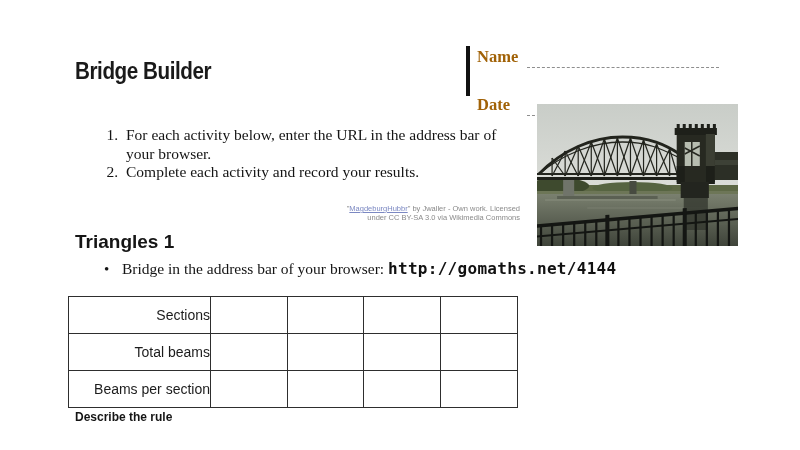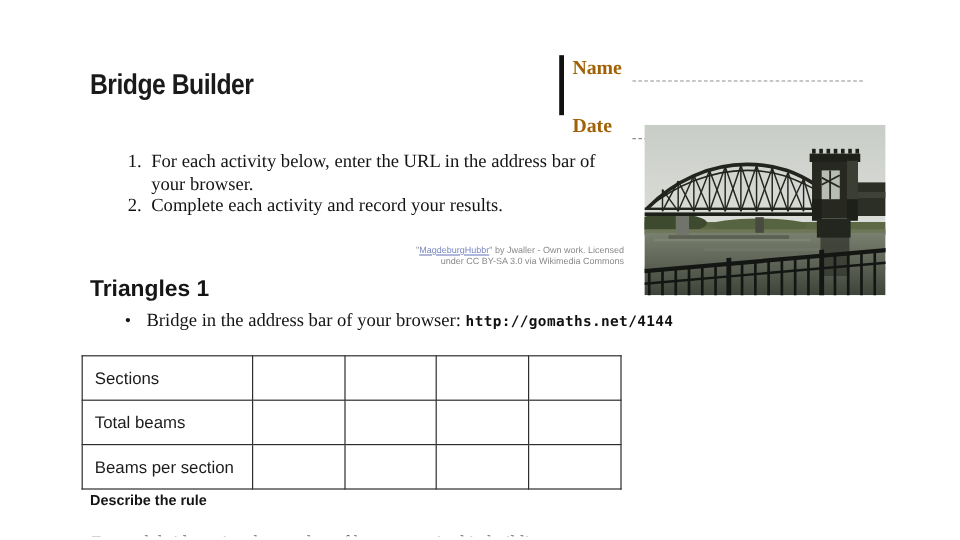--- a/index.html
+++ b/index.html
@@ -28,27 +28,27 @@
              font-size:7.5px; line-height:9px; color:#8a8a8a; }
   .caption a { color:#7b88c2; text-decoration:underline; }
 
   .h2 { position:absolute; font-weight:bold; color:#151515; font-family:"Liberation Sans", sans-serif; white-space:nowrap;text-align:center; }
   .h2.triangles { left:75px; top:231px; font-size:19px; }
   .h2.describe  { left:75px; top:410px; font-size:12px; }
 
   .bullet-line { position:absolute; left:104px; top:259px; white-space:nowrap;
                  font-family:"Liberation Serif", serif; font-size:15.5px; color:#141414; }
   .bullet-dot { display:inline-block; width:18px; font-size:15px; }
-  .url { font-family:"DejaVu Sans Mono", monospace; font-weight:bold; font-size:12px;
+  .url { font-family:"DejaVu Sans Mono", monospace; font-weight:bold; font-size:16px;
          letter-spacing:0.3px; color:#111; }
 
   table.grid { position:absolute; left:68px; top:296px; width:449px; border-collapse:collapse;
                table-layout:fixed; }
   table.grid td { border:1.5px solid #2e2e2e; height:37px; font-size:14px; color:#1c1c1c;
-                  padding-left:10px; font-family:"Liberation Sans", sans-serif; }
+                  padding-left:10px; font-family:"Liberation Sans", sans-serif;text-align:right; }
 
   .clipped { position:absolute; left:76px; top:444px; width:420px; height:6px; overflow:hidden;
              font-family:"Liberation Serif", serif; font-size:15px; line-height:19px; color:#141414; }
 </style>
 </head>
 <body>
 
 <div class="page">
 
   <div class="title">Bridge Builder</div>

